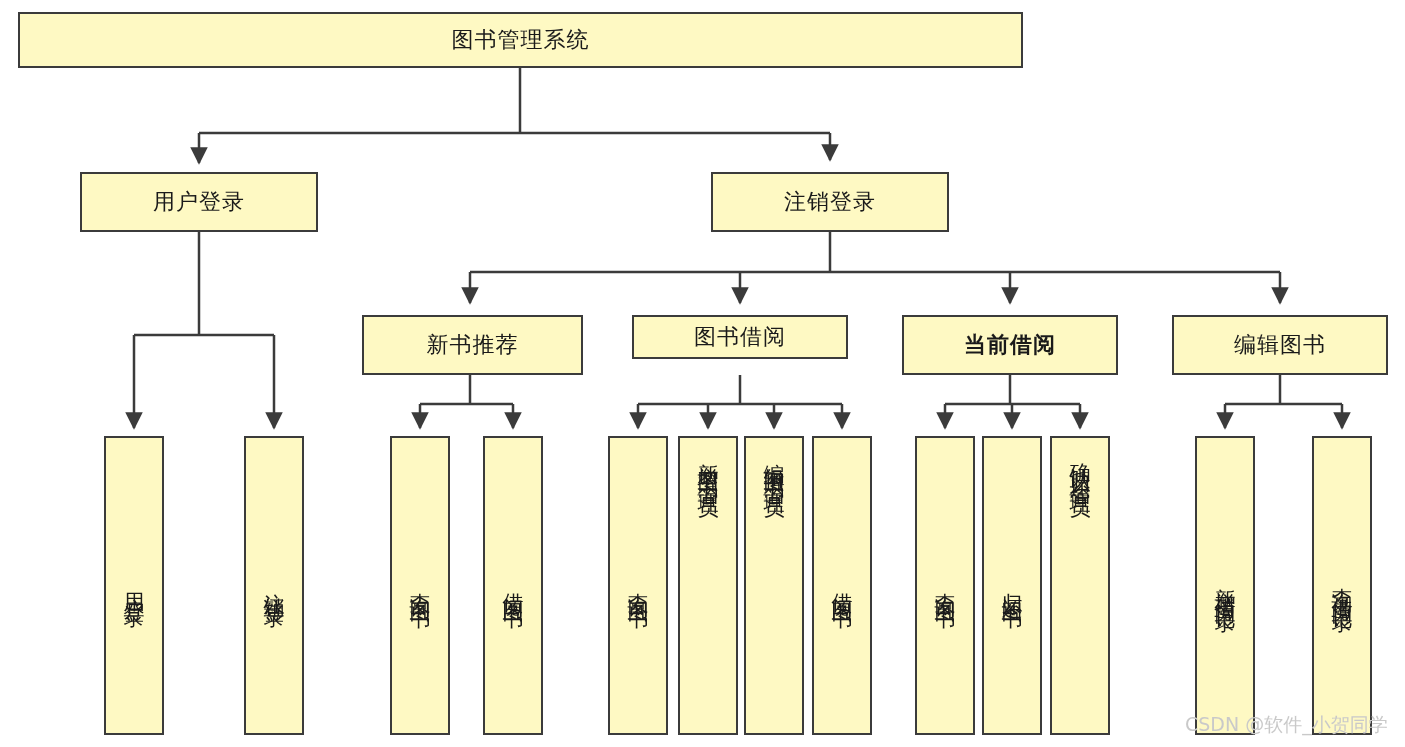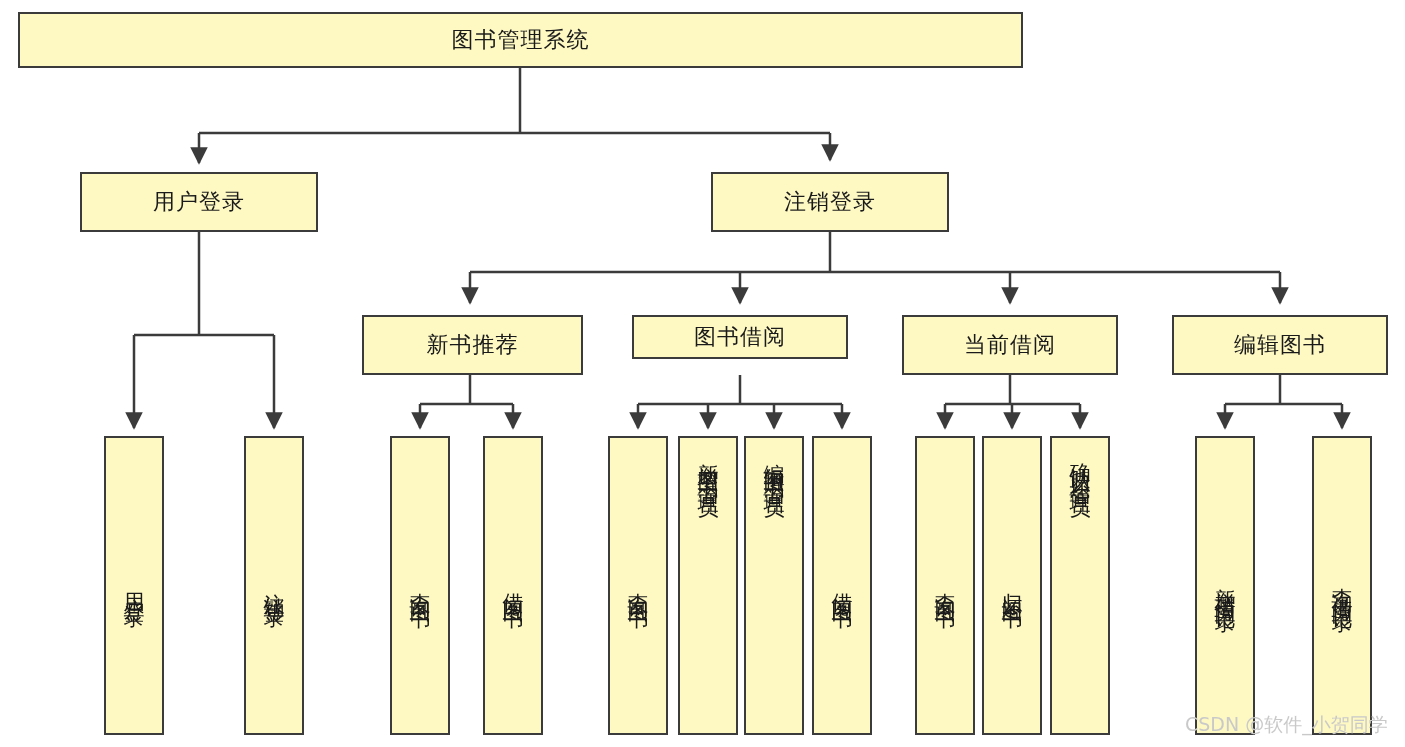--- a/index.html
+++ b/index.html
@@ -151,21 +151,21 @@
   </div>
 
   <div class="node horiz" style="left:362px; top:315px; width:221px; height:60px;justify-content:center;">
     <span class="node-label">新书推荐</span>
   </div>
 
   <div class="node horiz" style="left:632px; top:315px; width:216px; height:44px;">
     <span class="node-label">图书借阅</span>
   </div>
 
-  <div class="node horiz" style="left:902px; top:315px; width:216px; height:60px;">
+  <div class="node horiz" style="left:902px; top:315px; width:216px; height:60px;font-weight:bold;">
     <span class="node-label">当前借阅</span>
   </div>
 
   <div class="node horiz" style="left:1172px; top:315px; width:216px; height:60px;">
     <span class="node-label">编辑图书</span>
   </div>
 
   <div class="node vert center" style="left:104px; top:436px; width:60px; height:299px;">
     <span class="node-label">用户登录</span>
   </div>

